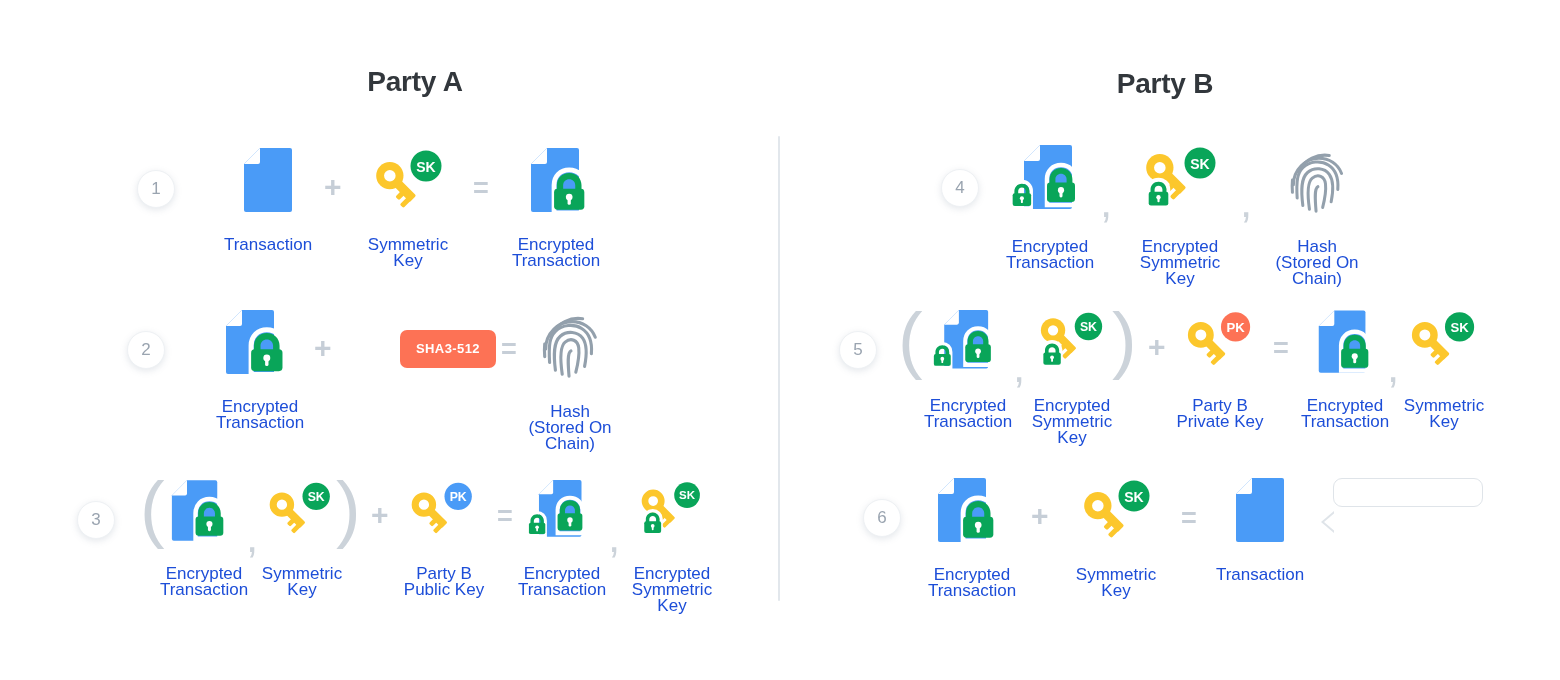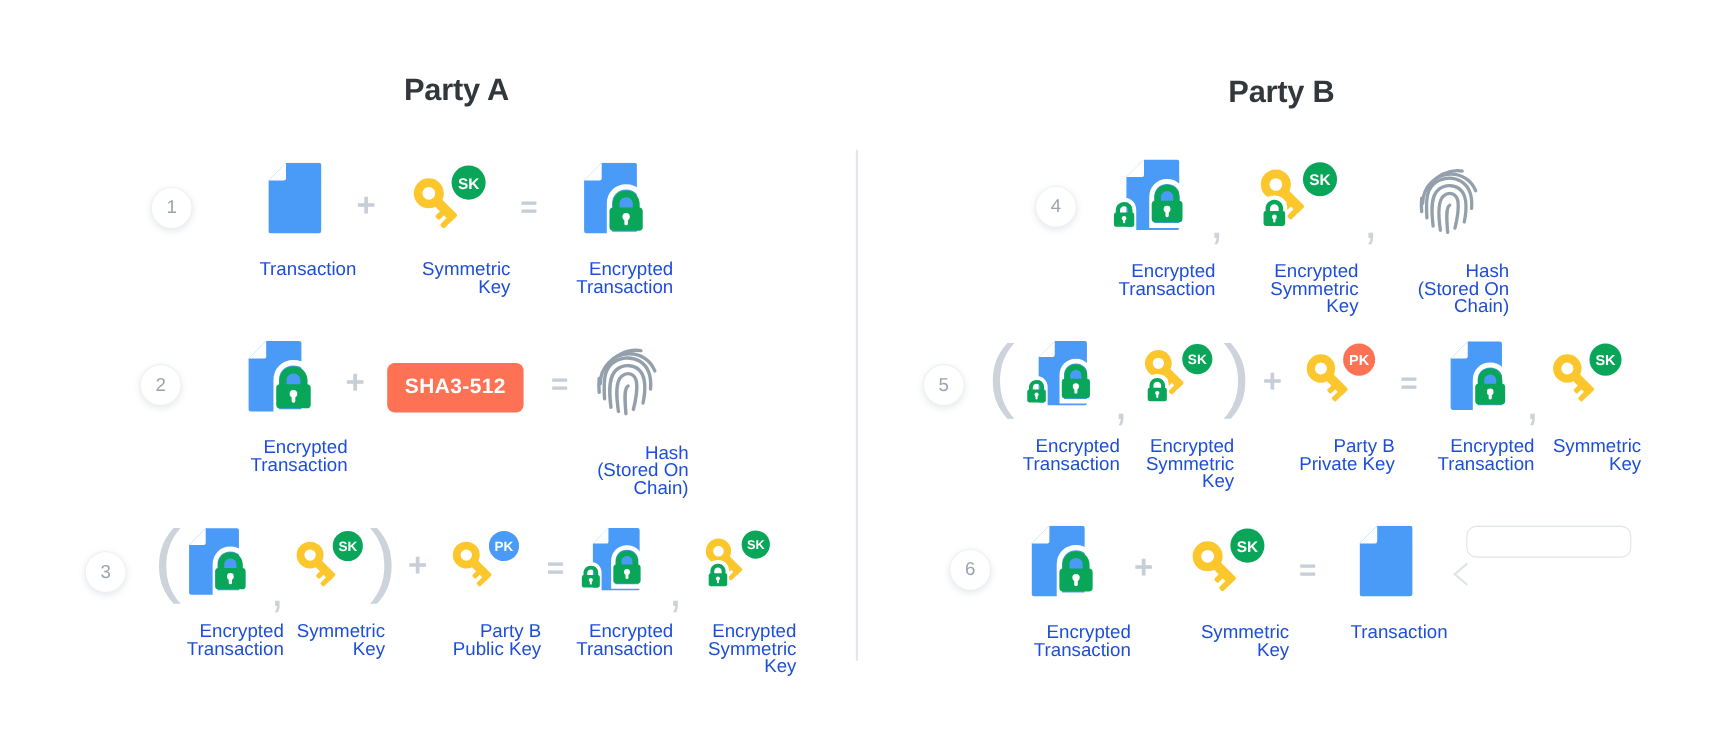--- a/index.html
+++ b/index.html
@@ -39,21 +39,21 @@
     border-radius: 50%;
     background: #ffffff;
     border: 1.5px solid #eef1f4;
     box-shadow: 0 2px 7px rgba(120,135,155,0.20);
     color: #9aa4b0;
     font-size: 17px;
     display: flex; align-items: center; justify-content: center;
   }
 
   
-  .item { position: absolute; text-align: right; }
+  .item { position: absolute; text-align: center; }
   .item .art { position: relative; margin: 0 auto; }
   .caption {
     margin-top: 24px;
     font-size: 17px;
     line-height: 16px;
     color: #1d4ed8;
     white-space: pre-line;
   }
 
   
@@ -70,26 +70,27 @@
   .op-comma { font-size: 44px; color: #ccd3da; font-weight: 400; }
 
   
   .ic { display: block; }
 
   
   .sha-badge {
     position: absolute;
     background: #fd7255;
     color: #ffffff;
-    font-size: 19px;
+    font-size: 13px;
     font-weight: bold;
     letter-spacing: 0.4px;
     border-radius: 7px;
     padding: 11px 16px 12px 16px;
     white-space: nowrap;
+    margin-left: 48px;
   }
 
   
   .tooltip {
     position: absolute;
     width: 150px;
     border: 1.5px solid #dfe4e9;
     border-radius: 9px;
     background: #ffffff;
     padding: 13px 13px 14px 13px;

